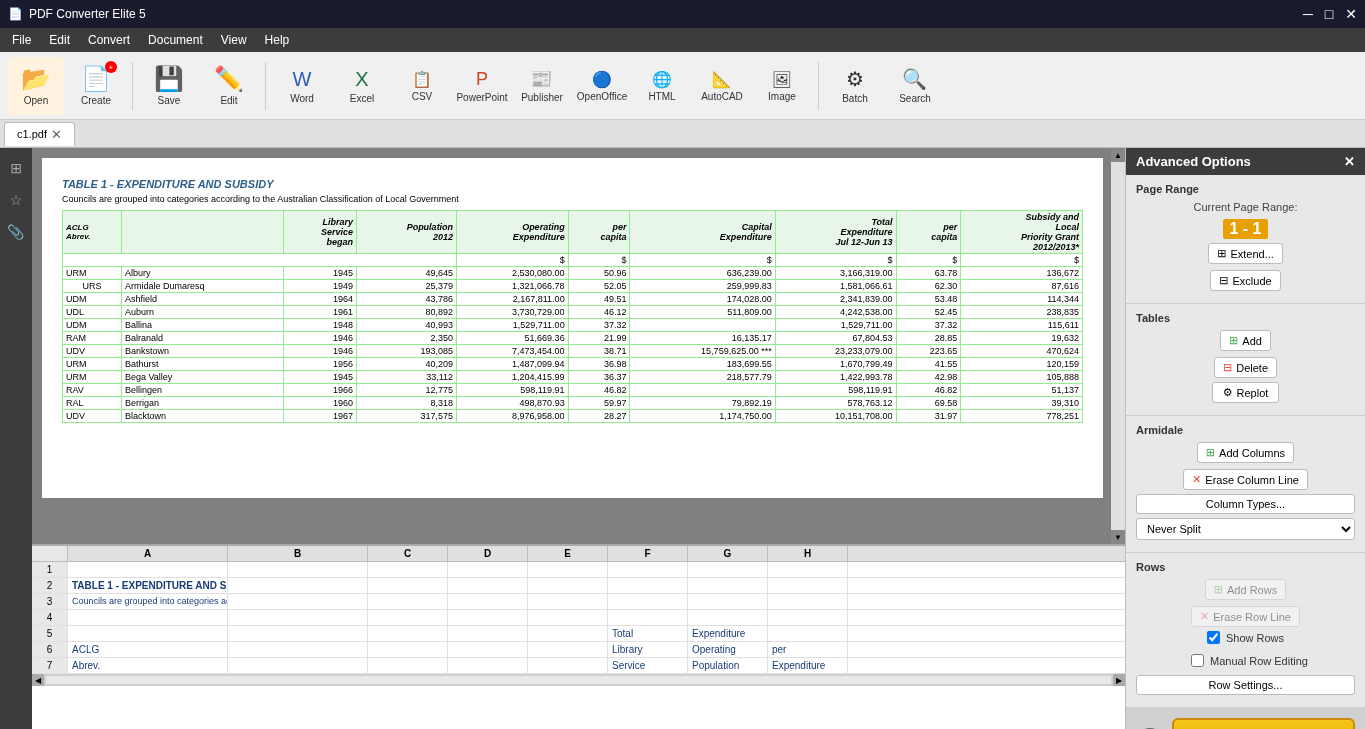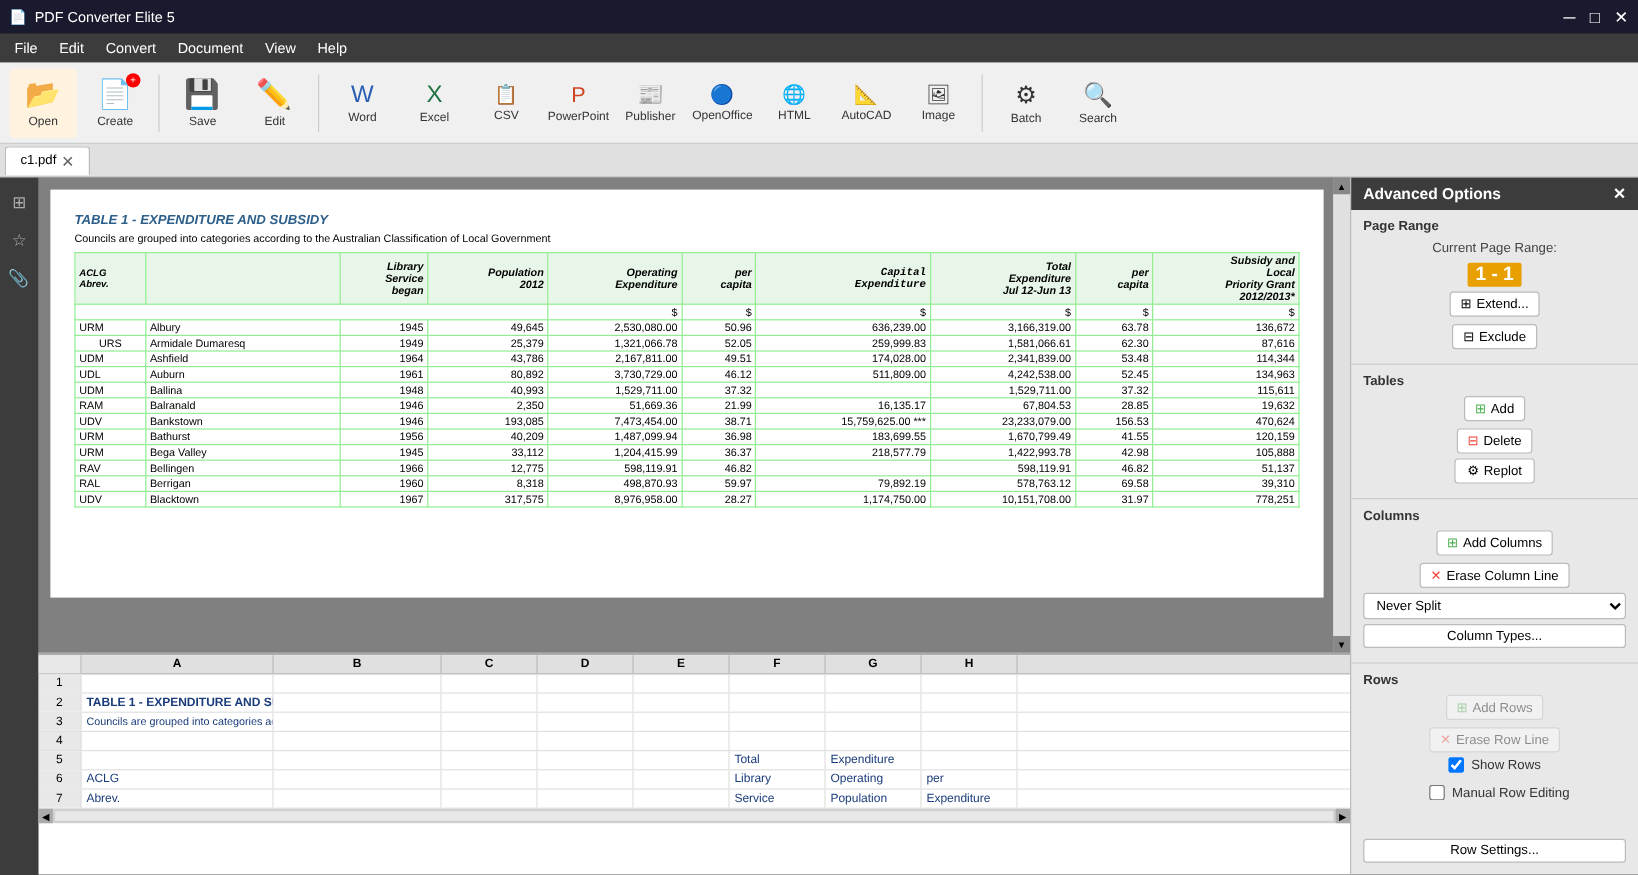--- a/index.html
+++ b/index.html
@@ -484,21 +484,21 @@
 
         <table class="pdf-table">
           <thead>
             <tr>
               <th style="text-align:left;font-size:8px;font-style:italic;">ACLG<br>Abrev.</th>
               <th></th>
               <th style="font-style:italic;">Library<br>Service<br>began</th>
               <th style="font-style:italic;">Population<br>2012</th>
               <th style="font-style:italic;">Operating<br>Expenditure</th>
               <th style="font-style:italic;">per<br>capita</th>
-              <th style="font-style:italic;font-family:Liberation Mono, monospace;">Capital<br>Expenditure</th>
+              <th style="font-style:italic;">Capital<br>Expenditure</th>
               <th style="font-style:italic;">Total<br>Expenditure<br>Jul 12-Jun 13</th>
               <th style="font-style:italic;">per<br>capita</th>
               <th style="margin-top:29px;">Subsidy and<br>Local<br>Priority Grant<br>2012/2013*</th>
             </tr>
             <tr>
               <td colspan="4"></td>
               <td>$</td>
               <td>$</td>
               <td>$</td>
               <td>$</td>
@@ -546,21 +546,21 @@
               <tr>
                 <td style="text-align: left;">UDL</td>
                 <td style="text-align: left;">Auburn</td>
                 <td>1961</td>
                 <td>80,892</td>
                 <td>3,730,729.00</td>
                 <td>46.12</td>
                 <td>511,809.00</td>
                 <td>4,242,538.00</td>
                 <td>52.45</td>
-                <td>134,963</td>
+                <td>238,835</td>
               </tr>
               <tr>
                 <td style="text-align: left;">UDM</td>
                 <td style="text-align: left;">Ballina</td>
                 <td>1948</td>
                 <td>40,993</td>
                 <td>1,529,711.00</td>
                 <td>37.32</td>
                 <td></td>
                 <td>1,529,711.00</td>
@@ -581,21 +581,21 @@
               </tr>
               <tr>
                 <td style="text-align: left;">UDV</td>
                 <td style="text-align: left;">Bankstown</td>
                 <td>1946</td>
                 <td>193,085</td>
                 <td>7,473,454.00</td>
                 <td>38.71</td>
                 <td>15,759,625.00 ***</td>
                 <td>23,233,079.00</td>
-                <td>156.53</td>
+                <td>223.65</td>
                 <td>470,624</td>
               </tr>
               <tr>
                 <td style="text-align: left;">URM</td>
                 <td style="text-align: left;">Bathurst</td>
                 <td>1956</td>
                 <td>40,209</td>
                 <td>1,487,099.94</td>
                 <td>36.98</td>
                 <td>183,699.55</td>
@@ -795,41 +795,41 @@
       </div>
       <div class="panel-row">
         <button class="replot-btn">
           <span>⚙</span>
           <span>Replot</span>
         </button>
       </div>
     </div>
 
     <div class="panel-section">
-      <div class="panel-section-title">Columns</div>
+      <div class="panel-section-title">Armidale</div>
       <div class="panel-row">
         <button class="panel-btn">
           <span class="btn-green">⊞</span>
           <span>Add Columns</span>
         </button>
         <button class="panel-btn">
           <span class="btn-red">✕</span>
           <span>Erase Column Line</span>
+        </button>
+      </div>
+      <div class="panel-row">
+        <button class="panel-btn" style="width:100%;justify-content:center;">
+          <span>Column Types...</span>
         </button>
       </div>
       <div class="panel-row">
         <select class="panel-dropdown">
           <option>Never Split</option>
           <option>Always Split</option>
         </select>
-      </div>
-      <div class="panel-row">
-        <button class="panel-btn" style="width:100%;justify-content:center;">
-          <span>Column Types...</span>
-        </button>
       </div>
     </div>
 
     <div class="panel-section">
       <div class="panel-section-title">Rows</div>
       <div class="panel-row">
         <button class="panel-btn disabled">
           <span class="btn-green">⊞</span>
           <span>Add Rows</span>
         </button>
@@ -842,21 +842,21 @@
         <div class="checkbox-row">
           <input type="checkbox" checked="" id="showRows" style="">
           <label for="showRows">Show Rows</label>
         </div>
         <div class="checkbox-row" style="margin-left:8px;">
           <input type="checkbox" id="manualRow" style="">
           <label for="manualRow">Manual Row Editing</label>
         </div>
       </div>
       <div class="panel-row">
-        <button class="panel-btn" style="width:100%;justify-content:center;margin-top:24px;">
+        <button class="panel-btn" style="width:100%;justify-content:center;">
           <span>Row Settings...</span>
         </button>
       </div>
     </div>
 
     <div class="panel-spacer"></div>
 
     <div id="convert-area">
       <div id="help-btn">
         <span>?</span>

